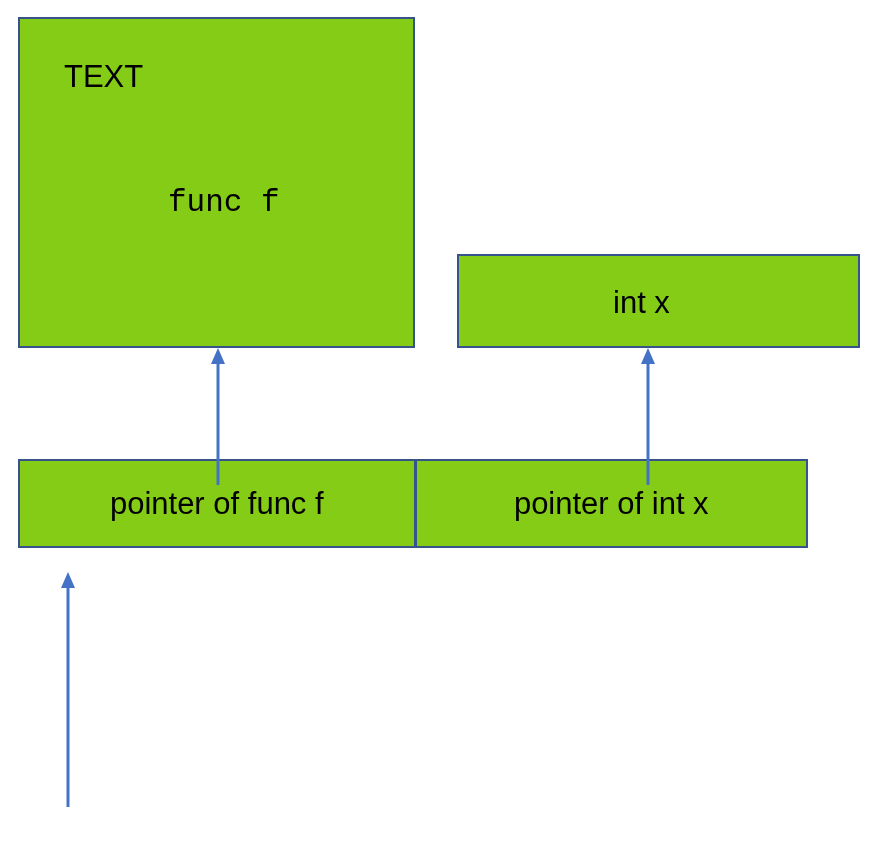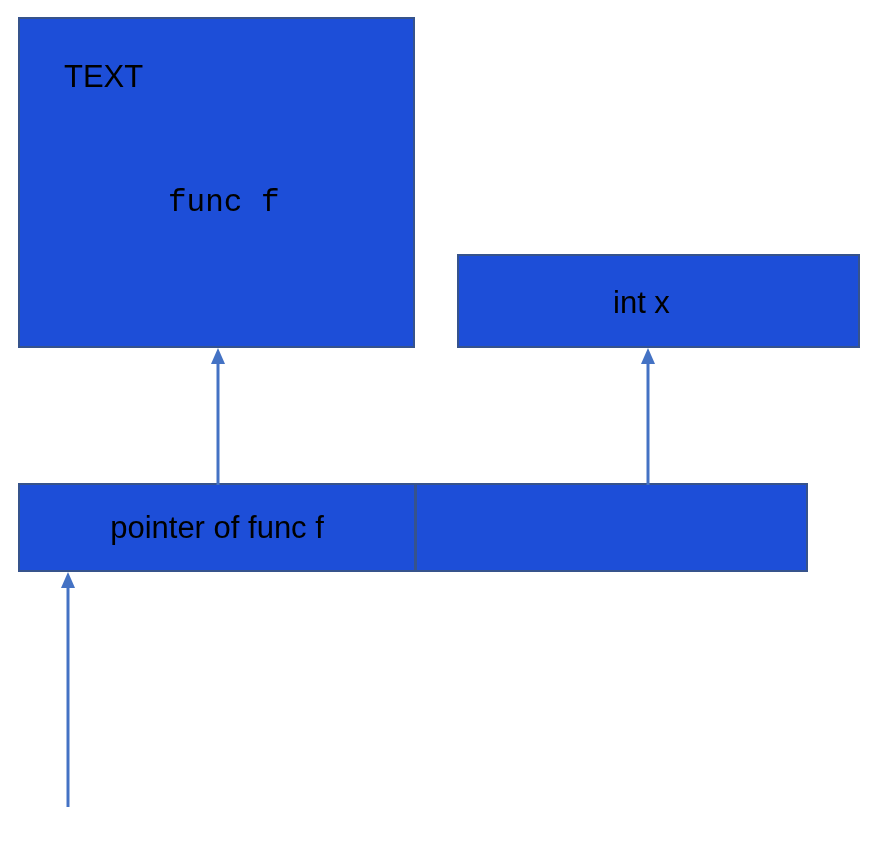--- a/index.html
+++ b/index.html
@@ -14,21 +14,21 @@
   #canvas {
     position: relative;
     width: 886px;
     height: 850px;
     background: #ffffff;
     overflow: hidden;
   }
   .node {
     position: absolute;
     box-sizing: border-box;
-    background: #1d4ed8;
+    background: #84cc16;
     border: 2px solid #36538C;
   }
   .node-label {
     position: absolute;
     color: #000000;
     font-family: "Liberation Sans", sans-serif;
     font-size: 31px;
     line-height: 1;
     white-space: nowrap;
   }
@@ -58,21 +58,21 @@
     height: 94px;
   }
   #intx-label {
     left: 154px;
     top: 31px;
   }
 
   
   #pointer-row {
     left: 18px;
-    top: 483px;
+    top: 459px;
     width: 790px;
     height: 89px;
     display: flex;
   }
   .pointer-cell {
     box-sizing: border-box;
     height: 100%;
     display: flex;
     align-items: center;
     justify-content: center;
@@ -108,20 +108,21 @@
     <div class="node-label" id="text-box-title">TEXT</div>
     <div class="node-label" id="text-box-func">func f</div>
   </div>
 
   <div class="node" id="intx-box">
     <div class="node-label" id="intx-label">int x</div>
   </div>
 
   <div class="node" id="pointer-row">
     <div class="pointer-cell" id="pointer-cell-func">pointer of func f</div>
+    <div class="pointer-cell" id="pointer-cell-intx">pointer of int x</div>
   </div>
 
   <div class="arrow" style="left:206px; top:346px; width:24px; height:139px;">
     <svg width="24" height="139" viewBox="0 0 24 139">
       <line x1="12" y1="139" x2="12" y2="16" stroke="#4472C4" stroke-width="3"></line>
       <polygon points="12,2 19,18 5,18" fill="#4472C4"></polygon>
     </svg>
   </div>
 
   <div class="arrow" style="left:636px; top:346px; width:24px; height:139px;">

